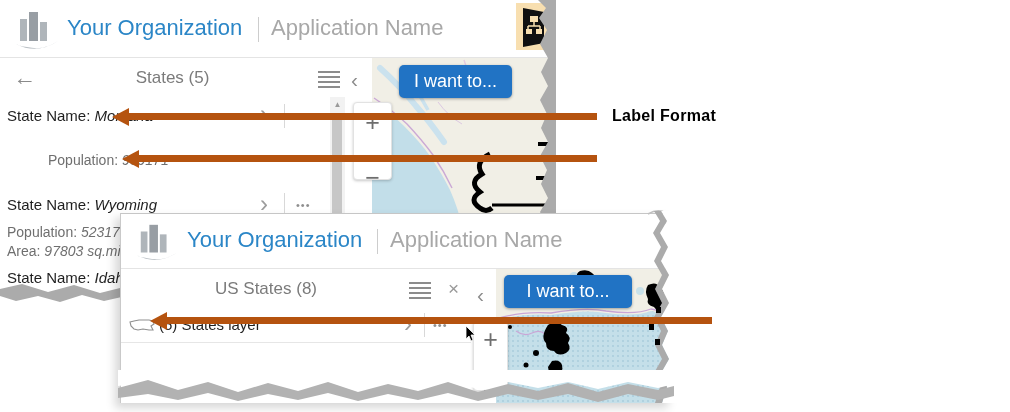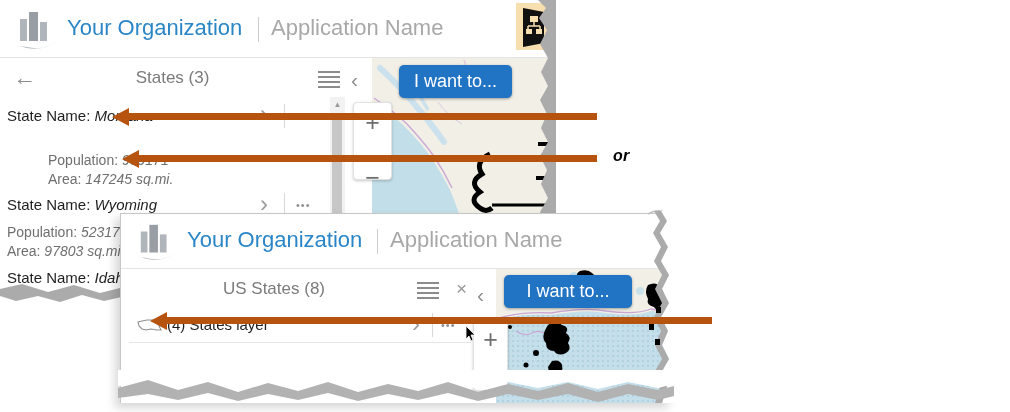--- a/index.html
+++ b/index.html
@@ -72,39 +72,38 @@
           <rect x="10" y="26" width="6" height="5" fill="#F8DFB0"></rect>
           <rect x="20" y="26" width="6" height="5" fill="#F8DFB0"></rect>
           <path d="M18,19 L18,23 M12,23 L24,23 M12,23 L12,26 M24,23 L24,26" stroke="#F8DFB0" stroke-width="1.5" fill="none"></path>
         </svg>
       </div>
     </div>
 
     <div class="panel" style="left:0;top:58px;width:345px;height:234px;">
       <div class="ph">
         <span class="back">←</span>
-        <div class="ph-title" style="left:0;width:345px">States (3)</div>
+        <div class="ph-title" style="left:0;width:345px">States (5)</div>
         <div class="menu-i" style="left:318px">
             <b></b>
             <b></b>
             <b></b>
             <b></b>
           </div>
       </div>
 
       <div class="row-title" style="top:39px;height:37px;">
         <span class="t" style="line-height:37px"><span>State Name:</span>&nbsp;<i>Montana</i></span>
         <span class="chev" style="left:260px;line-height:34px">›</span>
         <span class="vsep" style="left:284px;top:7px"></span>
         <span class="dots" style="left:296px;line-height:37px">•••</span>
       </div>
 
       <div class="descb" style="top:87px;height:45px;padding-top:6px;margin-left:41px;">
         <div><span>Population:</span> <i>959171</i></div>
-        <div><span>Area:</span> <i>147245 sq.mi.</i></div>
       </div>
 
       <div class="row-title" style="top:128px;height:38px;">
         <span class="t" style="line-height:38px"><span>State Name:</span>&nbsp;<i>Wyoming</i></span>
         <span class="chev" style="left:260px;line-height:35px">›</span>
         <span class="vsep" style="left:284px;top:7px"></span>
         <span class="dots" style="left:296px;line-height:38px">•••</span>
       </div>
 
       <div class="descb" style="top:160px;height:37px;padding-top:5px;">
@@ -163,37 +162,37 @@
         <rect x="6" y="11" width="7" height="22" fill="#AFB5BA"></rect>
         <rect x="15" y="4" width="9" height="29" fill="#989EA4"></rect>
         <rect x="26" y="14" width="7" height="19" fill="#AFB5BA"></rect>
         <path d="M2,36 Q23,47 44,33 Q30,43 13,39 Q5,38 2,36 Z" fill="#B9BFC4"></path>
       </svg>
       <span class="org" style="left:66px;top:13px">Your Organization</span>
       <span class="hsep" style="left:256px;top:15px"></span>
       <span class="app" style="left:269px;top:13px">Application Name</span>
     </div>
 
-    <div class="panel" style="left:8px;top:55px;width:350px;height:134px;">
+    <div class="panel" style="left:0;top:55px;width:350px;height:134px;">
       <div class="ph">
         <div class="ph-title" style="left:0;width:290px">US States (8)</div>
         <div class="menu-i" style="left:288px">
             <b></b>
             <b></b>
             <b></b>
             <b></b>
           </div>
         <span class="close-x" style="left:327px">×</span>
       </div>
 
       <div class="row-title" style="top:39px;height:34px;border-bottom:1px solid #E6E6E6;">
         <svg class="abs" style="left:8px;top:9px" width="26" height="16" viewBox="0 0 26 16">
           <path d="M1,5 L5,4 L10,3 L15,3 L20,3 L24,4 L25,7 L22,9 L24,13 L20,13 L14,12 L9,13 L5,12 L2,9 Z" fill="#fff" stroke="#8F8F8F" stroke-width="1.1"></path>
         </svg>
-        <span class="t" style="left:38px;line-height:34px">(4) States layer</span>
+        <span class="t" style="left:38px;line-height:34px">(5) States layer</span>
         <span class="chev" style="left:283px;line-height:31px">›</span>
         <span class="vsep" style="left:303px;top:5px"></span>
         <span class="dots" style="left:312px;line-height:34px">•••</span>
       </div>
     </div>
 
     <div class="strip" style="left:350px;top:55px;width:25px;height:134px;">
       <span class="coll" style="top:14px">‹</span>
     </div>
 
@@ -245,23 +244,23 @@
     <rect x="15" y="128" width="5" height="6" fill="#000"></rect>
   </svg>
 
   <svg class="tear" style="left:118px;top:370px;z-index:4" width="556" height="36" viewBox="0 0 556 36">
     <polygon fill="#fff" points="0,0 556,0 556,14 540,18 510,12 480,19 450,12 420,18 390,12 360,19 330,11 300,18 270,12 240,19 210,11 180,18 150,12 120,19 90,11 60,18 30,12 0,16"></polygon>
     <polygon fill="#B2B2B2" points="0,18 30,10 60,20 90,12 120,22 150,13 180,21 210,12 240,22 270,14 300,21 330,12 360,22 390,14 420,21 450,13 480,22 510,14 540,20 556,16 556,26 540,30 510,24 480,32 450,24 420,30 390,24 360,31 330,23 300,30 270,24 240,31 210,23 180,30 150,24 120,31 90,23 60,30 30,24 0,28"></polygon>
   </svg>
 
   <span class="ahead" style="left:112px;top:108px"></span>
   <span class="shaft" style="left:127px;top:113px;width:470px"></span>
+  <div class="ann" style="left:612px;top:107px">Label Format</div>
 
   <span class="ahead" style="left:122px;top:150px"></span>
   <span class="shaft" style="left:137px;top:155px;width:460px"></span>
   <div class="ann" style="left:613px;top:147px">
-    <div class="it">or</div>
   </div>
 
   <span class="ahead" style="left:150px;top:312px"></span>
   <span class="shaft" style="left:165px;top:317px;width:547px"></span>
 
 </div>
 
 </body></html>

